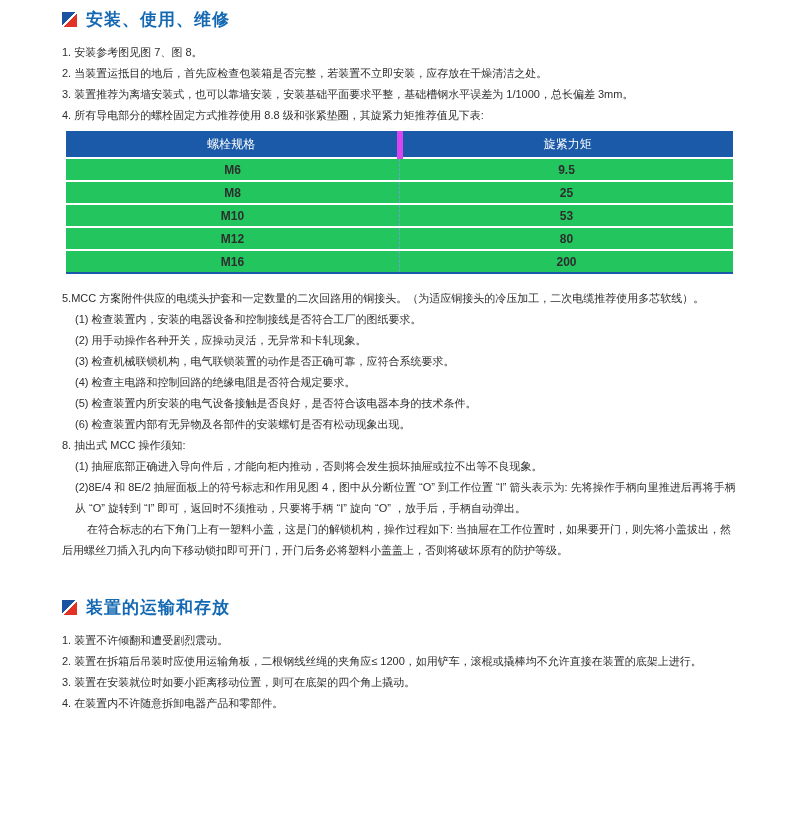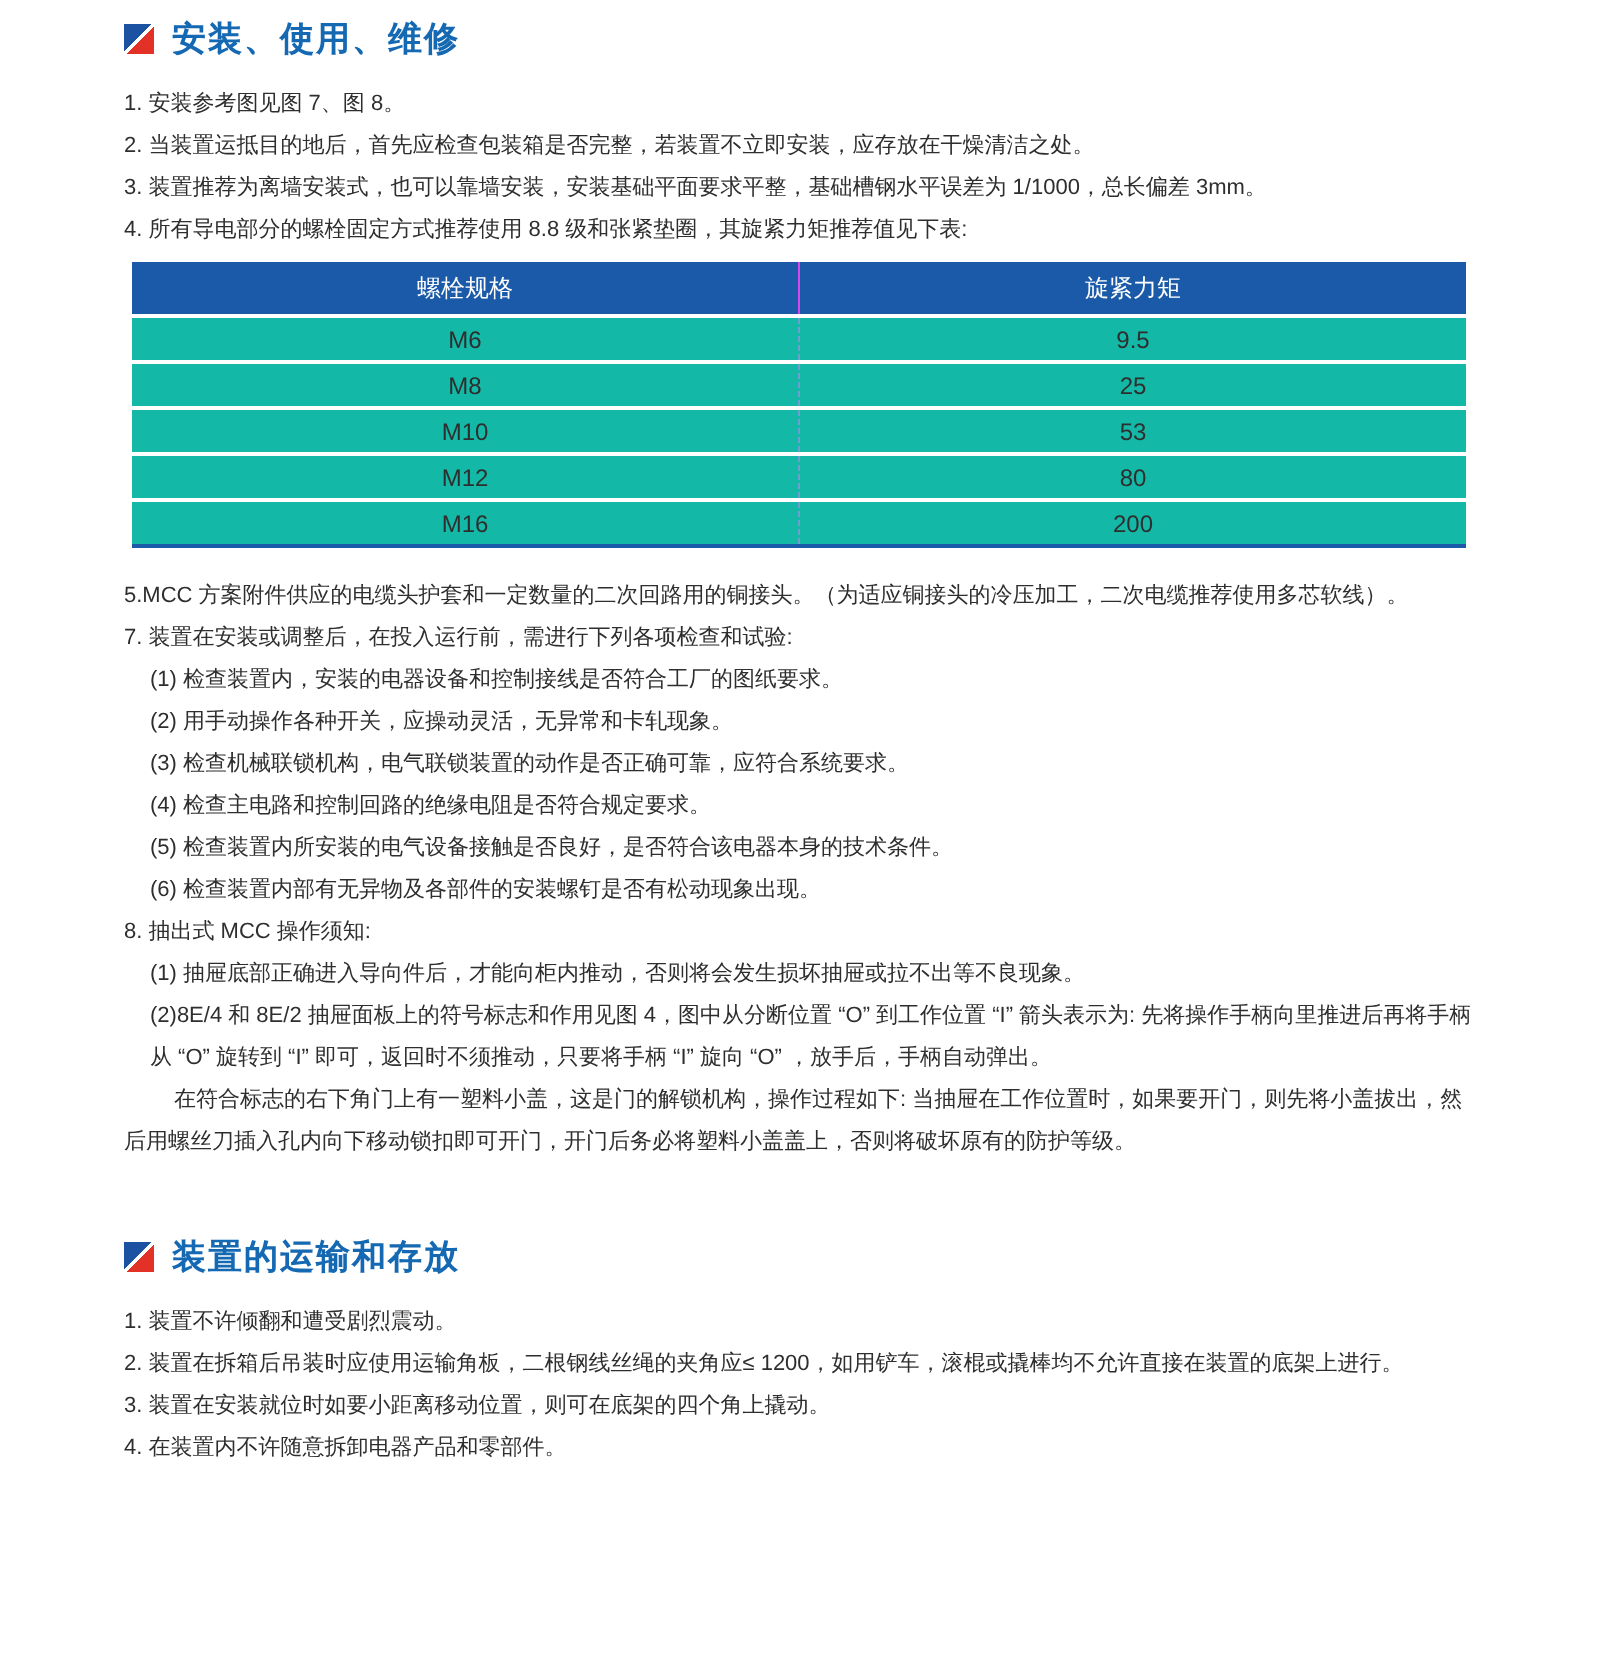--- a/index.html
+++ b/index.html
@@ -54,30 +54,31 @@
     border-bottom: 2px solid #1a5aa8;
   }
   table.torque thead th {
     background: #1a5aa8;
     color: #ffffff;
     font-weight: normal;
     height: 24px;
     text-align: center;
   }
   table.torque thead th:first-child {
-    border-right: 1px solid #d946ef;
+    border-right: 6px solid #d946ef;
     width: 50%;
   }
   table.torque tbody td {
-    background: #14b8a6;
+    background: #22c55e;
     height: 19px;
     text-align: center;
     color: #2e2e2e;
     border-top: 2px solid #ffffff;
     border-bottom: 1px dotted #6f9ecf;
+    font-weight: bold;
   }
   table.torque tbody td:first-child {
     border-right: 1px dashed #6f9ecf;
   }
   .sec2 { margin-top: 35px; }
 </style>
 </head>
 <body>
 
 <div class="page">
@@ -118,21 +119,20 @@
           <td>80</td>
         </tr>
         <tr>
           <td>M16</td>
           <td>200</td>
         </tr>
       </tbody>
     </table>
 
     <p class="line">5.MCC 方案附件供应的电缆头护套和一定数量的二次回路用的铜接头。（为适应铜接头的冷压加工，二次电缆推荐使用多芯软线）。</p>
-    <p class="line">7. 装置在安装或调整后，在投入运行前，需进行下列各项检查和试验:</p>
 
     <p class="line sub">(1) 检查装置内，安装的电器设备和控制接线是否符合工厂的图纸要求。</p>
     <p class="line sub">(2) 用手动操作各种开关，应操动灵活，无异常和卡轧现象。</p>
     <p class="line sub">(3) 检查机械联锁机构，电气联锁装置的动作是否正确可靠，应符合系统要求。</p>
     <p class="line sub">(4) 检查主电路和控制回路的绝缘电阻是否符合规定要求。</p>
     <p class="line sub">(5) 检查装置内所安装的电气设备接触是否良好，是否符合该电器本身的技术条件。</p>
     <p class="line sub">(6) 检查装置内部有无异物及各部件的安装螺钉是否有松动现象出现。</p>
 
     <p class="line">8. 抽出式 MCC 操作须知:</p>
 

